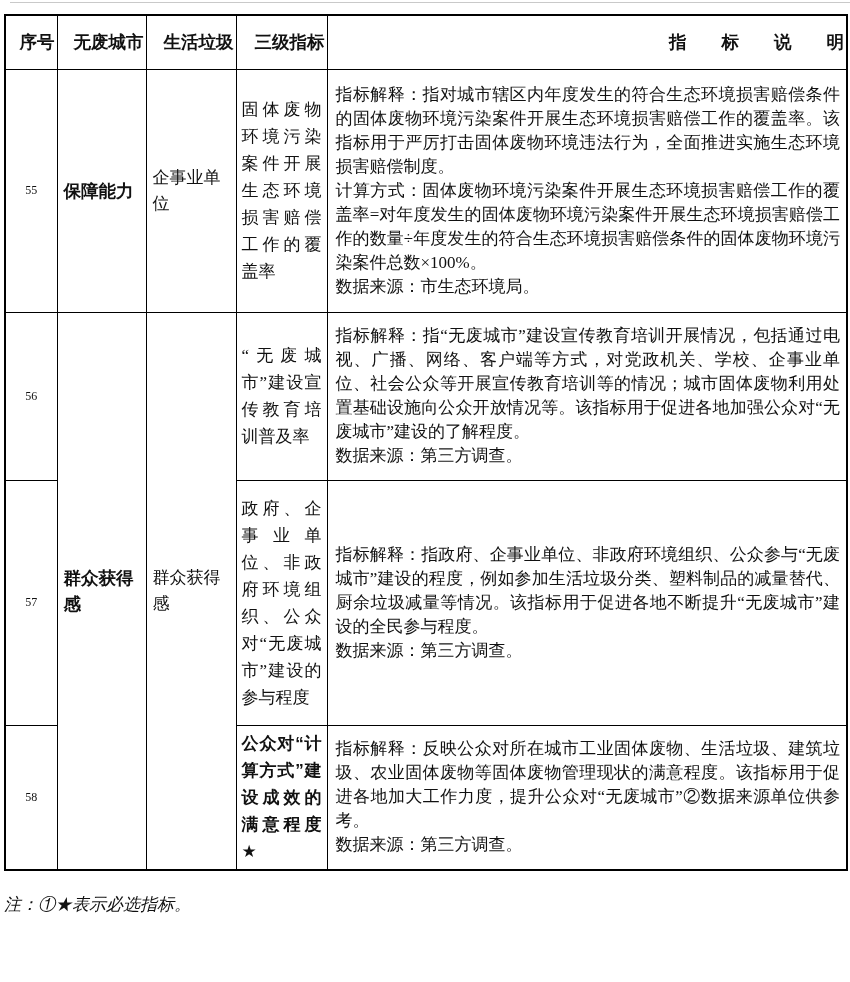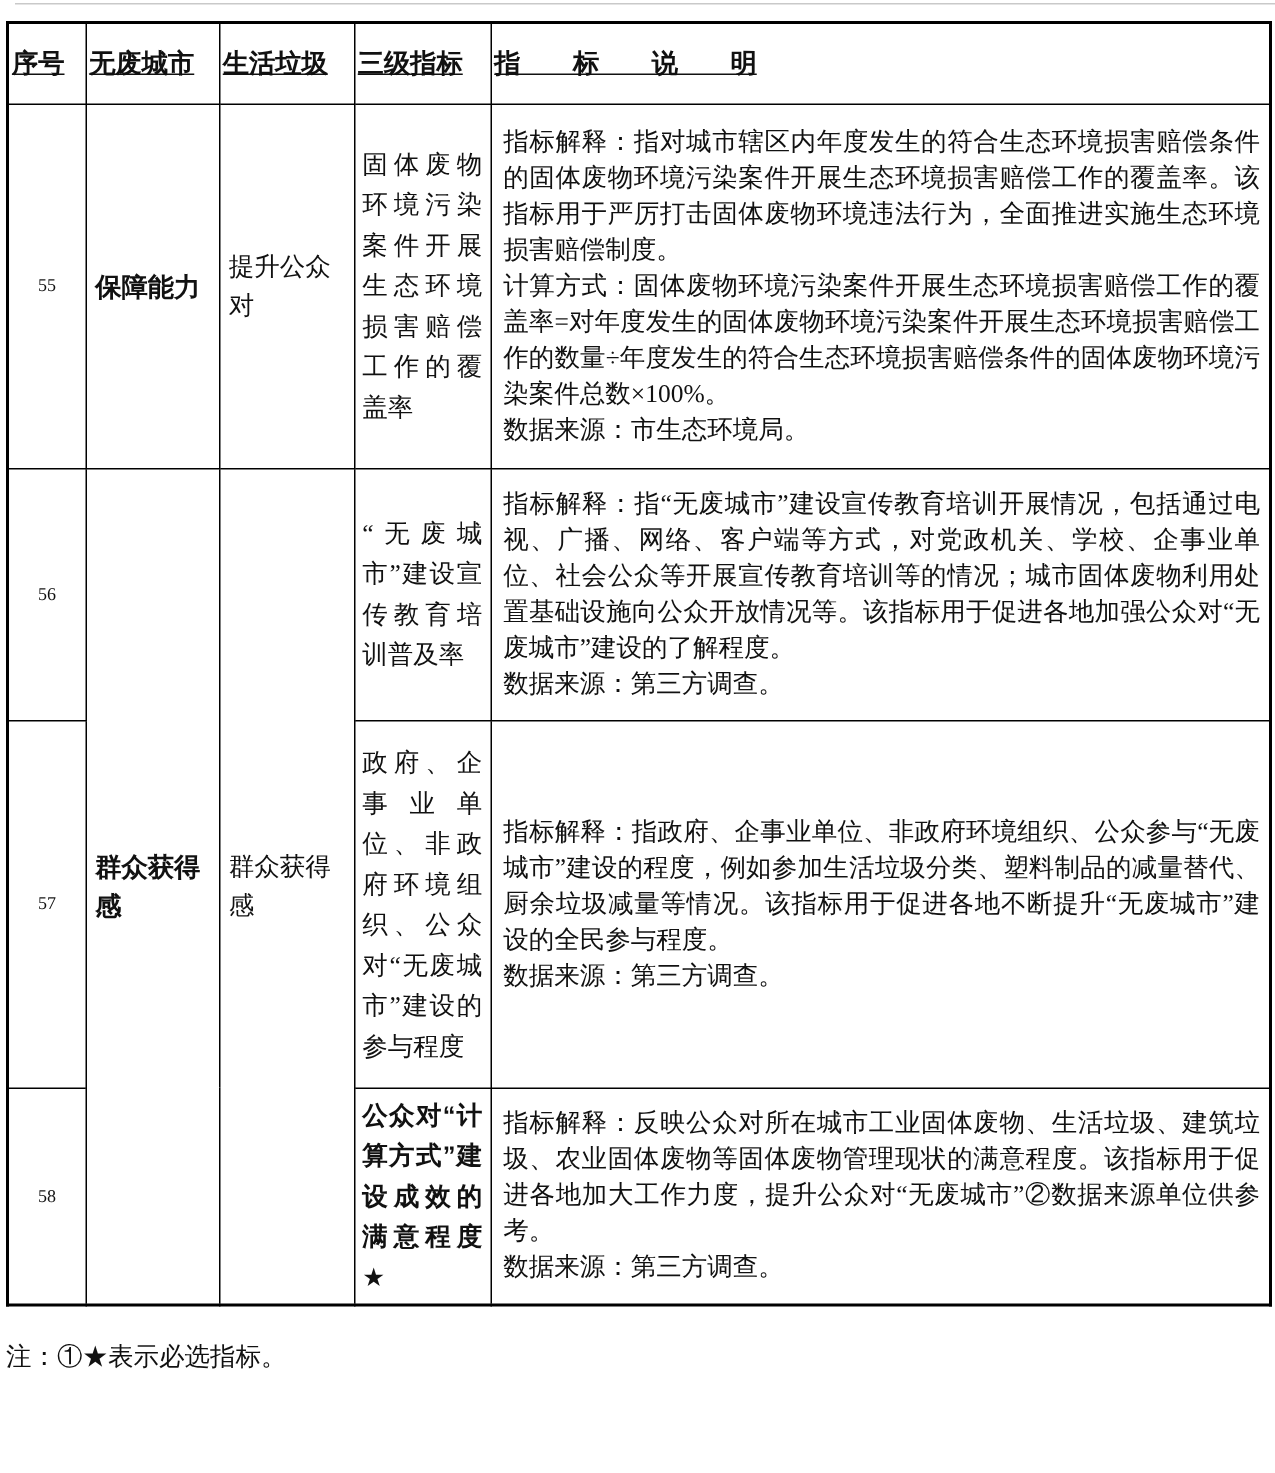--- a/index.html
+++ b/index.html
@@ -14,34 +14,33 @@
 
   table.tbl {
     position:absolute; left:4px; top:14px; width:842px;
     border-collapse:collapse; table-layout:fixed;
     border:2px solid #000;
   }
   .tbl th, .tbl td { border:1.5px solid #000; vertical-align:middle; overflow:hidden; }
 
   .tbl th {
     font-family:"Liberation Sans","DejaVu Sans",sans-serif;
-    font-weight:bold; font-size:17.5px; text-align:left; padding:4px 2px;
+    font-weight:bold; font-size:17.5px; text-align:right; padding:4px 2px;
     font-weight:600;
-    text-decoration:underline;
   }
   .hei { font-family:"Liberation Sans","DejaVu Sans",sans-serif; font-weight:bold; }
 
   td.num { text-align:center; font-size:12px;font-family:Liberation Serif, serif; }
   td.l1  { padding:2px 6px; font-size:17.5px; line-height:26px; }
   td.l2  { padding:2px 6px; line-height:26px; }
   td.l3  { padding:4px 5px; line-height:27px; text-align:justify; text-justify:inter-ideograph; }
   td.desc{ padding:3px 6px 3px 8px; line-height:24px; text-align:justify; text-justify:inter-ideograph; }
   .para  { margin:0; }
 
-  .notes { position:absolute; left:4px; top:894px; width:800px; }
+  .notes { position:absolute; left:4px; top:894px; width:800px;font-style:italic; }
   .note  { line-height:22px; }
   .note2 { margin-top:16px; padding-left:35px; }
 </style>
 </head>
 <body>
 
 <div class="page">
   <div class="top-rule"></div>
 
   <table class="tbl">
@@ -58,21 +57,21 @@
       <th>序号</th>
       <th>无废城市</th>
       <th>生活垃圾</th>
       <th>三级指标</th>
       <th>指　　标　　说　　明</th>
     </tr>
 
     <tr style="height:243px">
       <td class="num">55</td>
       <td class="l1 hei">保障能力</td>
-      <td class="l2">提升公众对</td>
+      <td class="l2">企事业单位</td>
       <td class="l3">固体废物环境污染案件开展生态环境损害赔偿工作的覆盖率</td>
       <td class="desc">
         <div class="para">指标解释：指对城市辖区内年度发生的符合生态环境损害赔偿条件的固体废物环境污染案件开展生态环境损害赔偿工作的覆盖率。该指标用于严厉打击固体废物环境违法行为，全面推进实施生态环境损害赔偿制度。</div>
         <div class="para">计算方式：固体废物环境污染案件开展生态环境损害赔偿工作的覆盖率=对年度发生的固体废物环境污染案件开展生态环境损害赔偿工作的数量÷年度发生的符合生态环境损害赔偿条件的固体废物环境污染案件总数×100%。</div>
         <div class="para">数据来源：市生态环境局。</div>
       </td>
     </tr>
 
     <tr style="height:168px">
       <td class="num">56</td>

